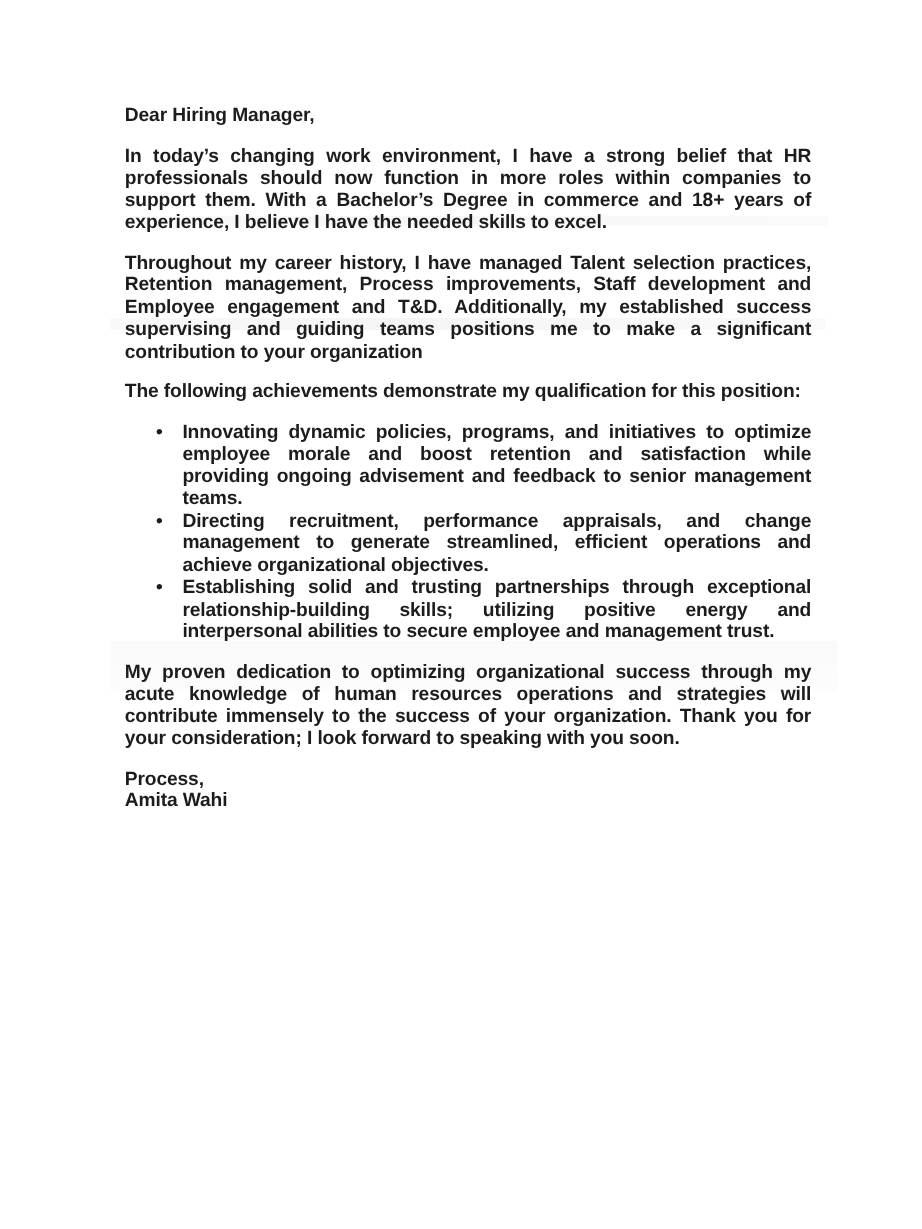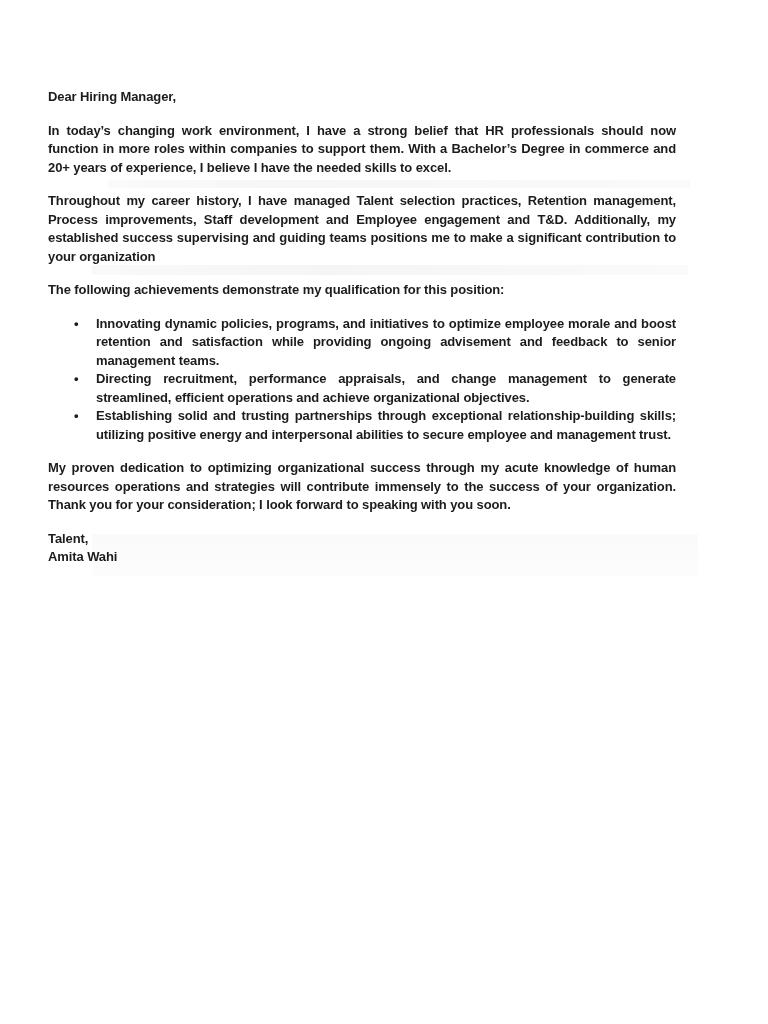--- a/index.html
+++ b/index.html
@@ -9,23 +9,23 @@
     font-family: "Liberation Sans", sans-serif;
   }
   .page {
     position: relative;
     width: 768px; height: 1024px;
     background: #ffffff;
     overflow: hidden;
   }
   .letter {
     position: relative;
-    padding: 88px 92px 0 48px;
+    padding: 88px 92px 0 104px;
     color: #1c1c1c;
-    font-size: 13px;
+    font-size: 16px;
     line-height: 18.5px;
     font-weight: 700;
     letter-spacing: -0.1px;
   }
   .salutation { margin: 0 0 15px 0; text-align: left; }
   .para { margin: 15px 0; text-align: justify; }
   .intro-line { margin: 0 0; text-align: left; }
   ul.achievements {
     margin: 15px 0;
     padding-left: 48px;
@@ -60,21 +60,21 @@
 <div class="page">
 
   <div class="scan-band band-1"></div>
   <div class="scan-band band-2"></div>
   <div class="scan-band band-3"></div>
 
   <div class="letter">
 
     <p class="salutation">Dear Hiring Manager,</p>
 
-    <p class="para">In today’s changing work environment, I have a strong belief that HR professionals should now function in more roles within companies to support them. With a Bachelor’s Degree in commerce and 20+ years of experience, I believe I have the needed skills to excel.</p>
+    <p class="para">In today’s changing work environment, I have a strong belief that HR professionals should now function in more roles within companies to support them. With a Bachelor’s Degree in commerce and 18+ years of experience, I believe I have the needed skills to excel.</p>
 
     <p class="para">Throughout my career history, I have managed Talent selection practices, Retention management, Process improvements, Staff development and Employee engagement and T&amp;D. Additionally, my established success supervising and guiding teams positions me to make a significant contribution to your organization</p>
 
     <p class="intro-line">The following achievements demonstrate my qualification for this position:</p>
 
     <ul class="achievements">
       <li>
         <span class="bullet-dot">•</span>
         <span>Innovating dynamic policies, programs, and initiatives to optimize employee morale and boost retention and satisfaction while providing ongoing advisement and feedback to senior management teams.</span>
       </li>
@@ -84,18 +84,18 @@
       </li>
       <li>
         <span class="bullet-dot">•</span>
         <span>Establishing solid and trusting partnerships through exceptional relationship-building skills; utilizing positive energy and interpersonal abilities to secure employee and management trust.</span>
       </li>
     </ul>
 
     <p class="para">My proven dedication to optimizing organizational success through my acute knowledge of human resources operations and strategies will contribute immensely to the success of your organization. Thank you for your consideration; I look forward to speaking with you soon.</p>
 
     <div class="signoff-block">
-      <div>Talent,</div>
+      <div>Process,</div>
       <div>Amita Wahi</div>
     </div>
 
   </div>
 </div>
 
 </body></html>

